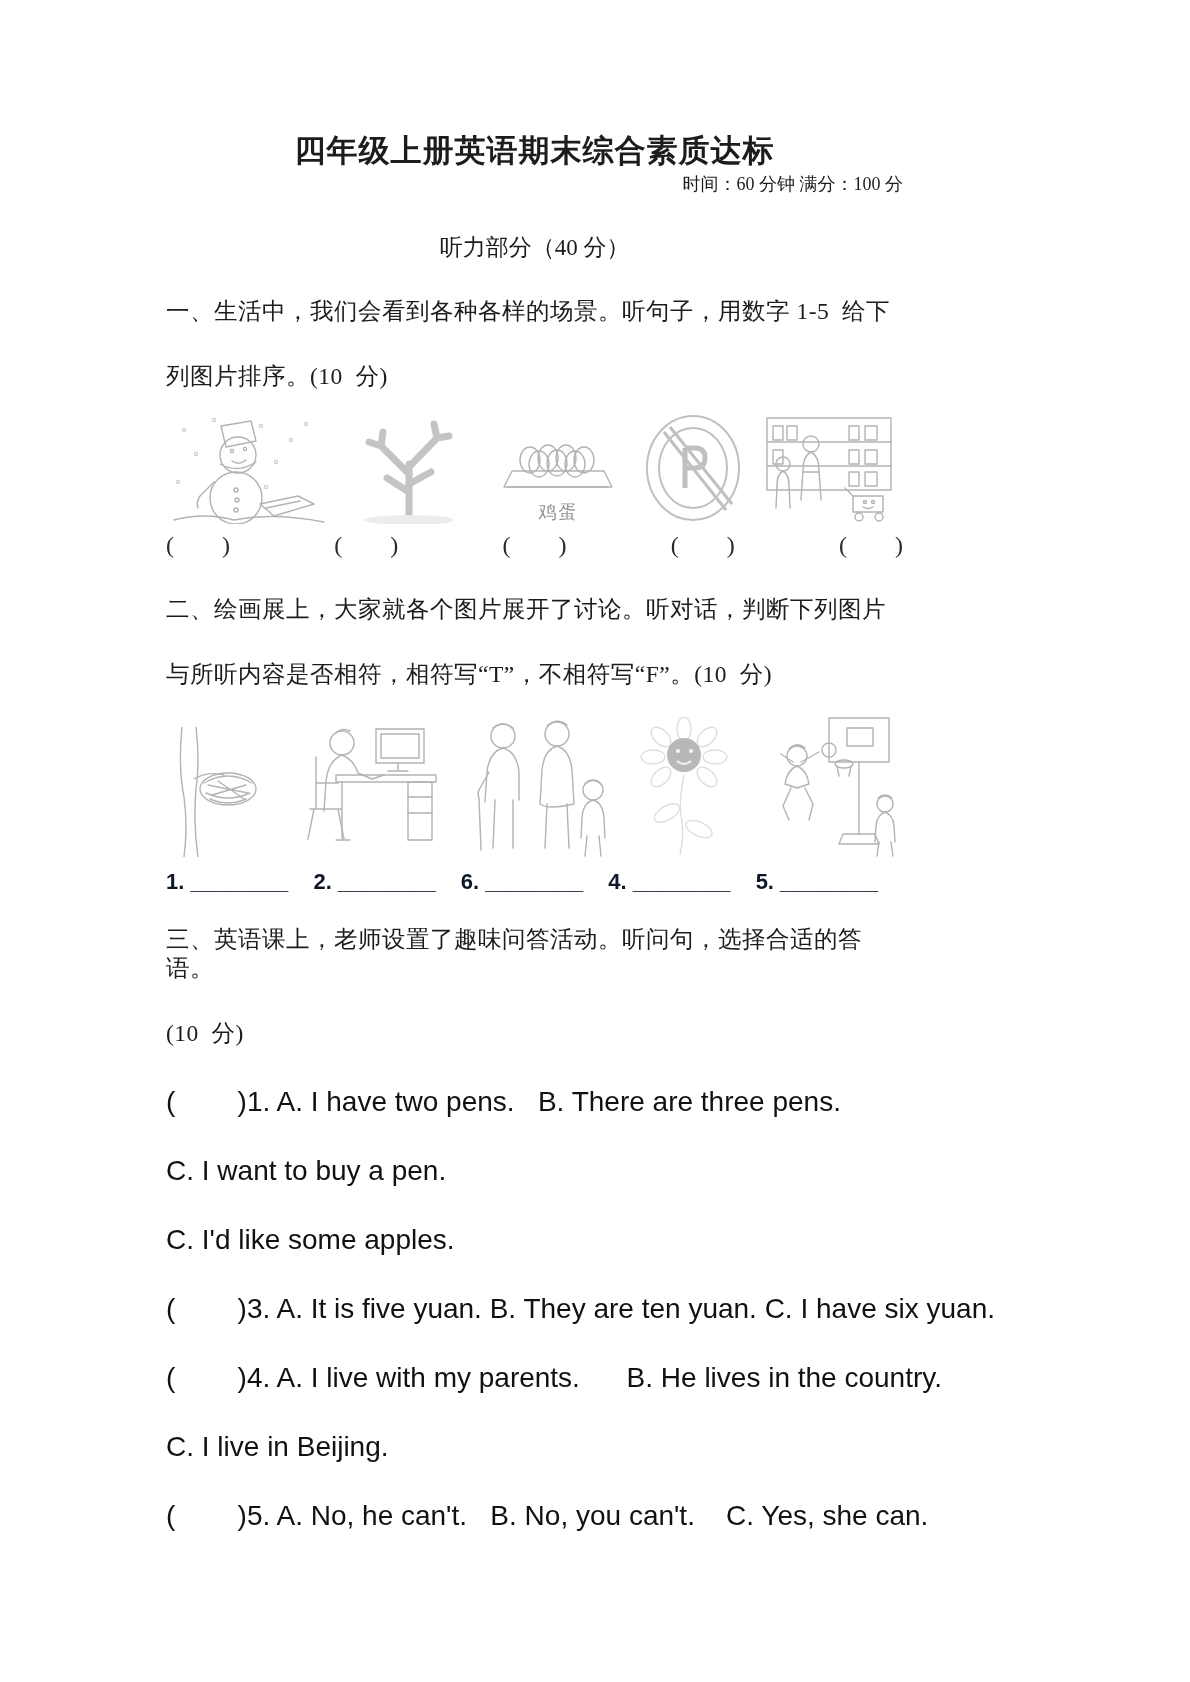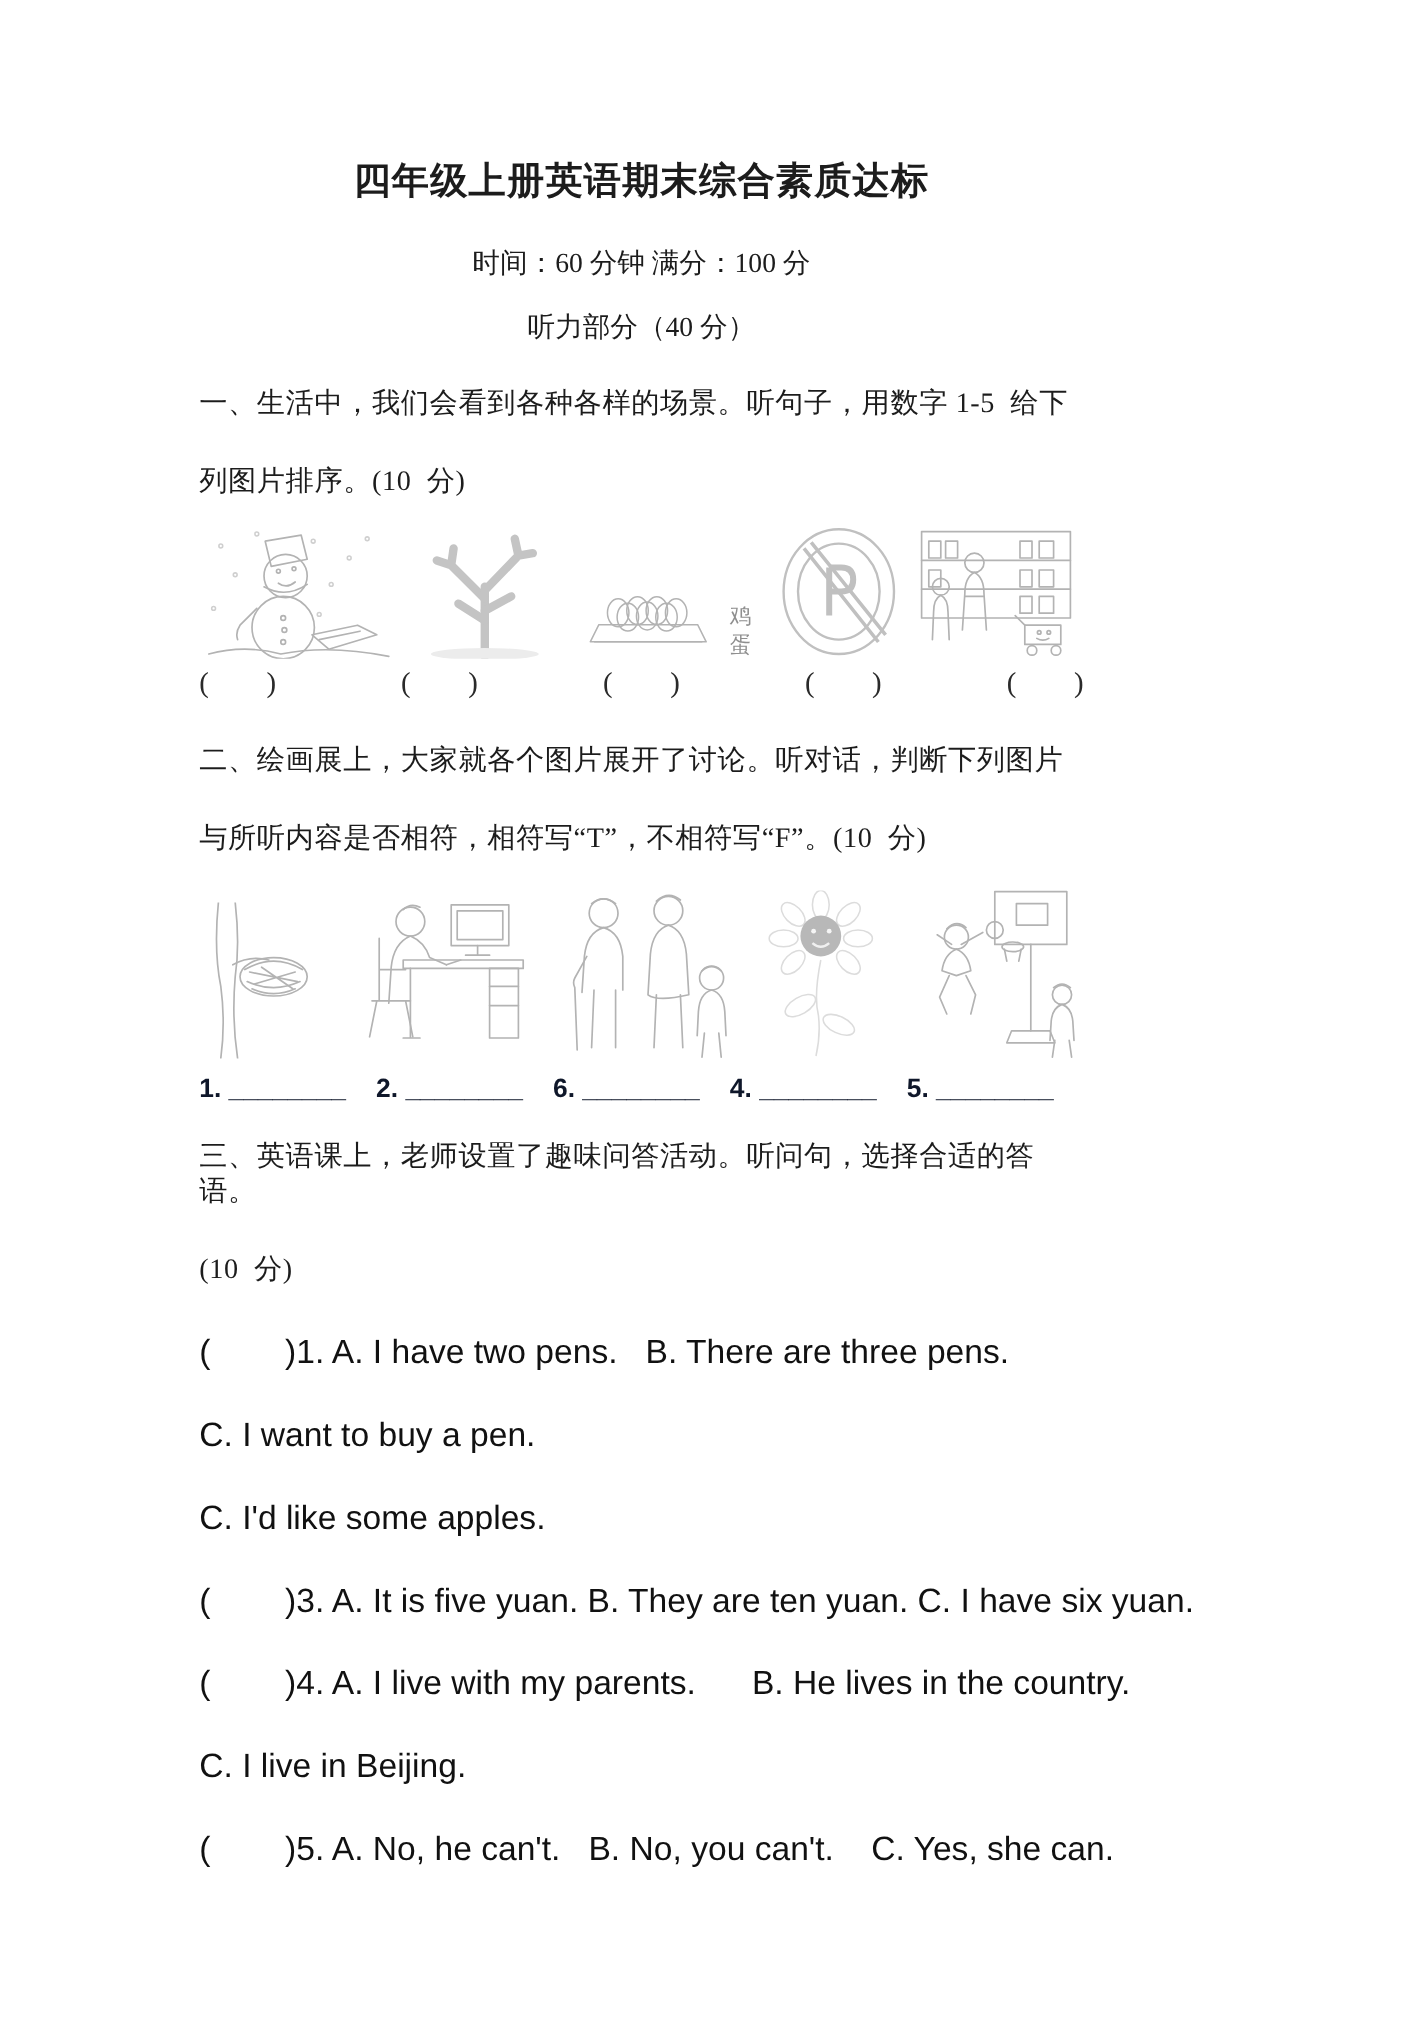--- a/index.html
+++ b/index.html
@@ -2,27 +2,27 @@
 <html><head>
 <meta charset="utf-8">
 <style>
   html,body{margin:0;padding:0;background:#ffffff;}
   .page{
     width:1043px;height:1682px;background:#ffffff;position:relative;
     font-family:"Liberation Serif","DejaVu Serif",serif;color:#1c1c1c;overflow:hidden;
   }
   .content{padding:0 140px 0 166px;}
   .doc-title{margin-top:130px;text-align:center;font-size:31px;font-weight:bold;letter-spacing:1px;}
-  .doc-subtitle{margin-top:32px;text-align:center;font-size:23px;}
-  .section-heading{margin-top:22px;text-align:center;font-size:23px;}
+  .doc-subtitle{text-align:right;font-size:18px;}
+  .section-heading{margin-top:36px;text-align:center;font-size:23px;}
   .cn-line{font-size:23.5px;line-height:1.25;margin-top:36px;white-space:pre-wrap;letter-spacing:0.5px;}
   .first-q{margin-top:34px;}
   .img-row{display:flex;justify-content:space-between;align-items:flex-end;margin-top:20px;}
   .img-row.row2{margin-top:22px;align-items:flex-end;}
-  .img-cell{display:flex;flex-direction:row;align-items:flex-end;justify-content:flex-end;}
+  .img-cell{display:flex;flex-direction:column;align-items:center;justify-content:flex-end;}
   .egg-label{font-size:18px;color:#8f8f8f;margin-top:2px;letter-spacing:2px;}
   .paren-row{display:flex;justify-content:space-between;margin-top:8px;font-size:24px;color:#2a2a2a;}
   .paren-slot{white-space:pre;}
   .blank-row{display:flex;margin-top:12px;font-size:22px;color:#0f172a;
     font-family:"Liberation Sans","DejaVu Sans",sans-serif;font-weight:bold;}
   .blank-item{white-space:pre;width:162px;}
   .en-line{font-family:"Liberation Sans","DejaVu Sans",sans-serif;font-size:28px;margin-top:37px;
     white-space:pre;color:#111;}
   svg{display:block;}
   .sk{stroke:#b3b3b3;fill:none;stroke-width:1.4;stroke-linecap:round;stroke-linejoin:round;}

